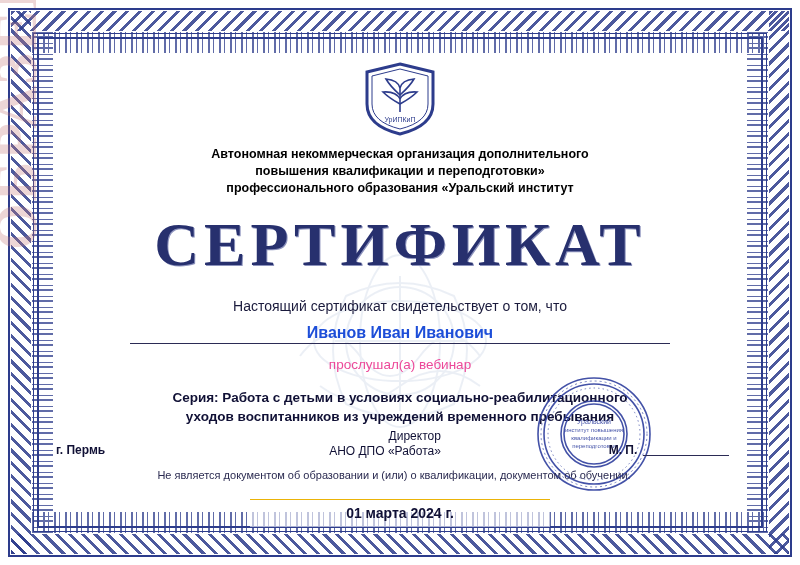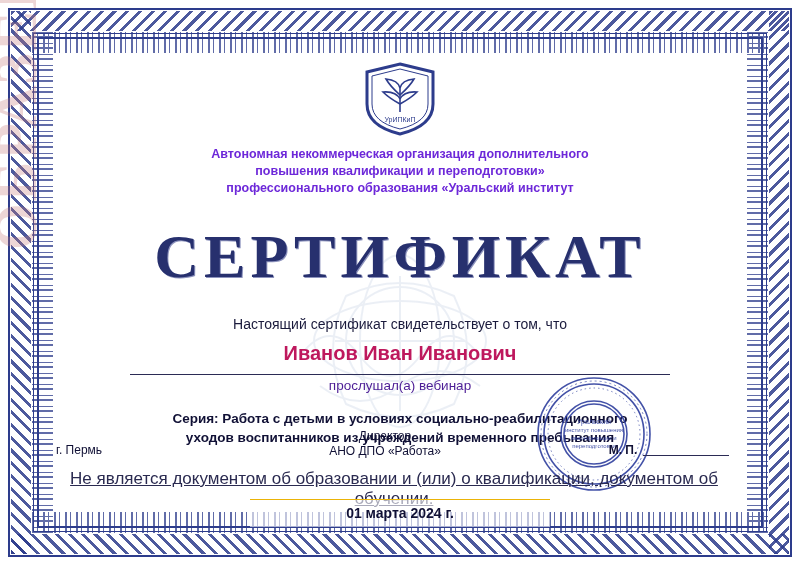--- a/index.html
+++ b/index.html
@@ -121,59 +121,59 @@
     width: 74px;
     height: 74px;
   }
 
   .org-name {
     margin: 6px auto 0;
     width: 600px;
     font-size: 12.5px;
     line-height: 17px;
     font-weight: bold;
-    color: #6d28d9;
+    color: #000000;
   }
   .org-name div { white-space: nowrap; }
 
   .title {
-    margin-top: 24px;
+    margin-top: 12px;
     font-family: "Liberation Serif", serif;
     font-size: 62px;
     font-weight: bold;
     letter-spacing: 5px;
     color: #27306e;
     text-shadow: 1px 1px 0 #8d93bd;
   }
 
   .subtitle {
-    margin-top: 24px;
+    margin-top: 18px;
     font-size: 14px;
     color: #1a1a3c;
   }
 
   .name-line {
     margin: 10px auto 0;
     width: 540px;
   }
   .holder-name {
-    font-size: 20px;
-    font-weight: bold;
-    color: #be185d;
-    padding-bottom: 8px;
+    font-size: 16px;
+    font-weight: bold;
+    color: #1d4ed8;
+    padding-bottom: 0;
   }
   .rule {
     border-bottom: 1px solid #2b2b55;
     height: 1px;
   }
 
   .action {
-    margin-top: 3px;
+    margin-top: 13px;
     font-size: 13.5px;
-    color: #4c1d95;
+    color: #ec4899;
   }
 
   .course {
     margin: 16px auto 0;
     width: 470px;
     font-size: 13.5px;
     font-weight: bold;
     line-height: 19px;
     color: #101035;
   }
@@ -183,22 +183,22 @@
     position: absolute;
     left: 12px;
     right: 12px;
     top: 385px;
     display: flex;
     align-items: flex-end;
     justify-content: space-between;
     font-size: 12px;
     color: #101035;
   }
-  .city { width: 120px; text-align: left; padding-bottom: 2px;}
-  .director { text-align: center; line-height: 15px; }
+  .city { width: 120px; text-align: left; padding-bottom: 2px; font-weight: bold;}
+  .director { text-align: right; line-height: 15px; }
   .mp { width: 150px; padding-bottom: 2px; font-weight: bold; }
   .mp .mp-rule {
     display: inline-block;
     width: 86px;
     border-bottom: 1px solid #2b2b55;
     margin-left: 6px;
     vertical-align: middle;
     height: 10px;
   }
 
@@ -209,23 +209,22 @@
     width: 120px;
     height: 120px;
     opacity: .9;
   }
 
   .disclaimer {
     position: absolute;
     left: 0;
     right: 12px;
     top: 425px;
-    font-size: 17px;
+    font-size: 11px;
     color: #2a2a50;
-    text-decoration: underline;
   }
 
   .date-box {
     position: absolute;
     left: 50%;
     transform: translateX(-50%);
     top: 455px;
     width: 300px;
     border-top: 1px solid #eab308;
     border-bottom: 1px solid #2d3c8c;

